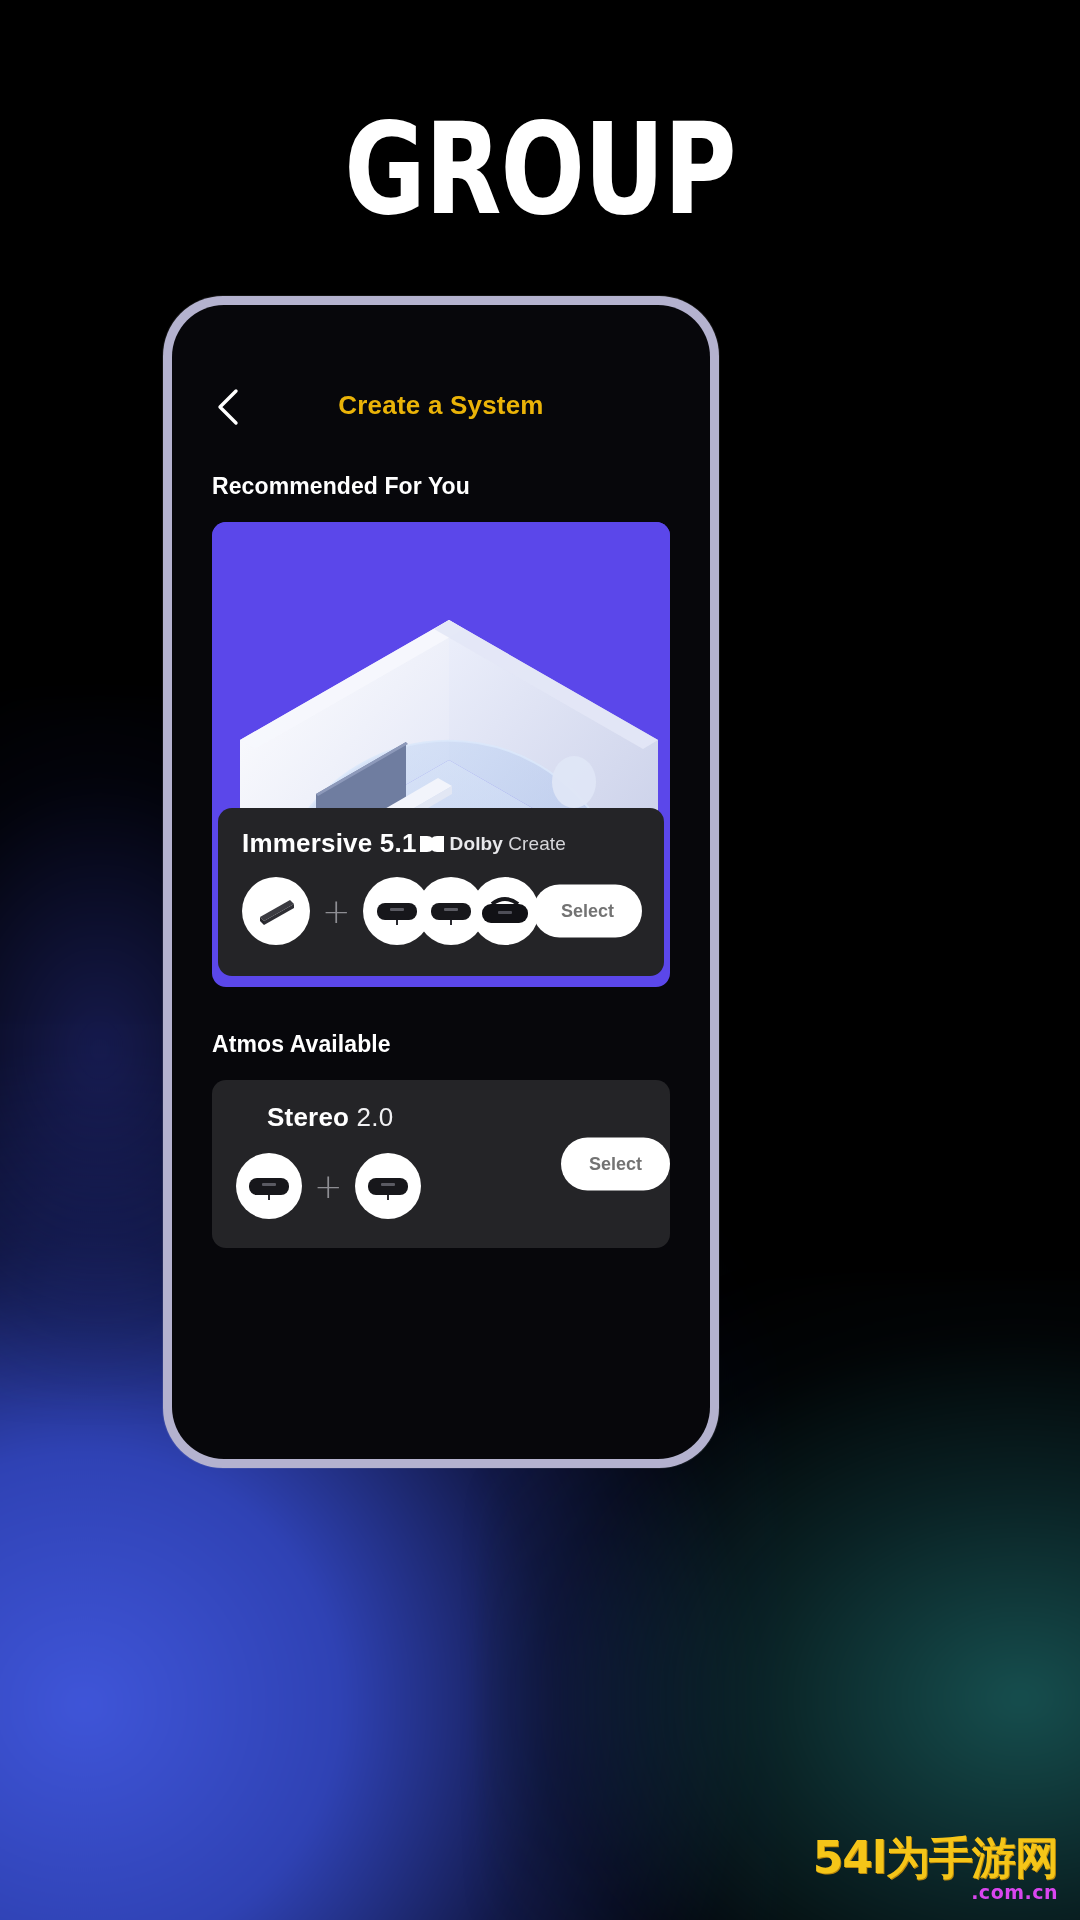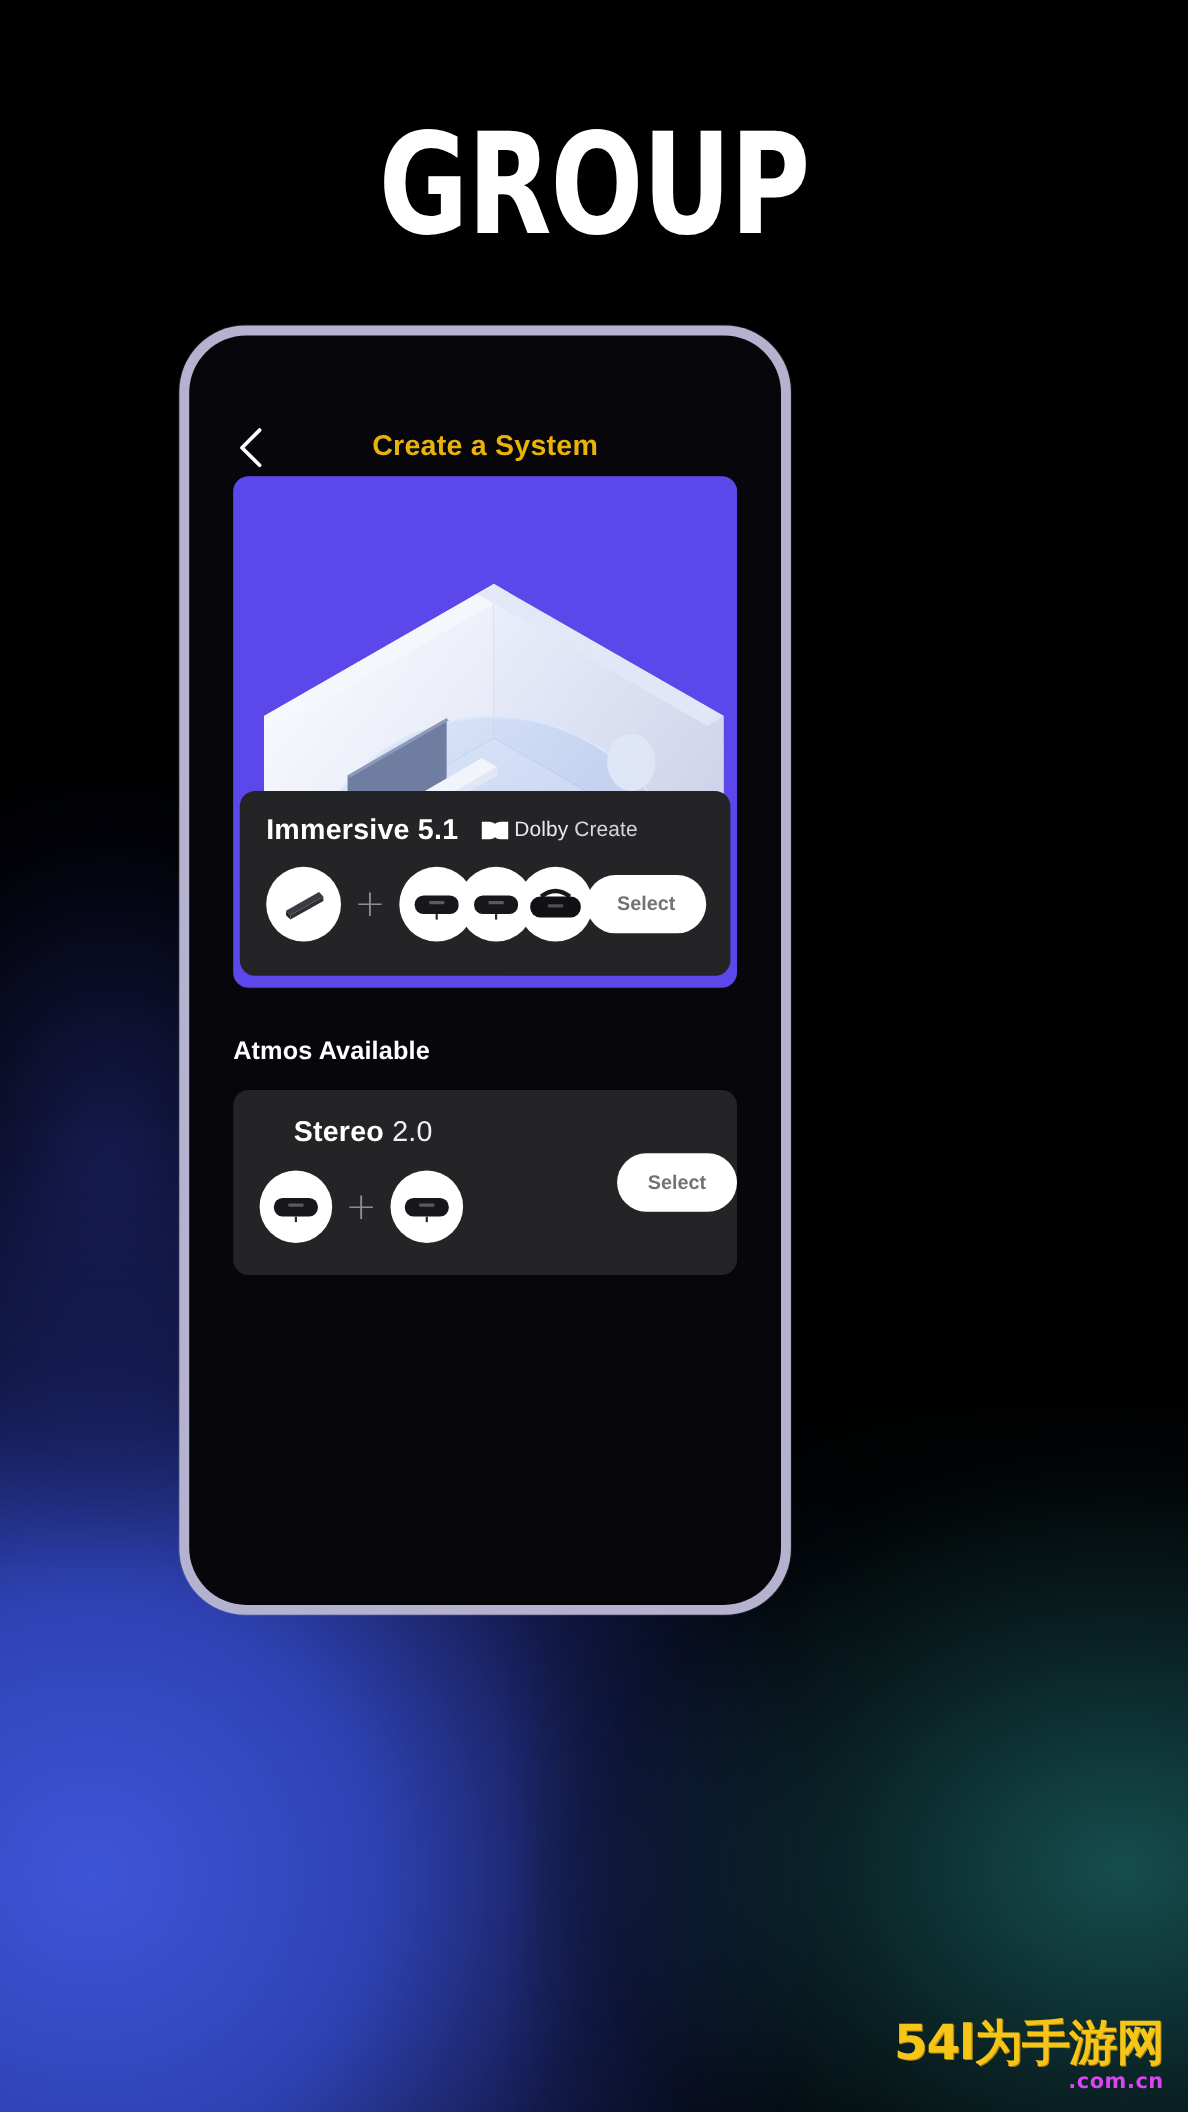--- a/index.html
+++ b/index.html
@@ -101,26 +101,26 @@
 
   
   .rec-info{
     position:relative;
     margin:-96px 6px 5px 6px;
     background:#242427;
     border-radius:14px;
     padding:20px 22px 20px 24px;
     min-height:168px;
   }
-  .rec-title-row{ display:flex; align-items:center; gap:20px; }
+  .rec-title-row{ display:flex; align-items:center; gap:2px; }
   .rec-title{ color:#fff; font-size:26px; font-weight:bold; letter-spacing:.2px; }
   .dolby{ display:flex; align-items:center; gap:5px; }
   .dolby-mark{ display:block; }
   .dolby-text{ color:#e9e9ec; font-size:19px; letter-spacing:.1px; }
-  .dolby-text b{ font-weight:normal; }
+  .dolby-text b{ font-weight:bold; }
   .dolby-text span{ font-weight:normal; color:#d6d6da; }
 
   .devices-row{
     display:flex; align-items:center; margin-top:18px; position:relative;
   }
   .dev{
     width:68px; height:68px; border-radius:50%;
     background:#fff;
     display:flex; align-items:center; justify-content:center;
     position:relative;
@@ -191,20 +191,21 @@
 
       <div class="app-header">
         <div class="back-btn">
           <svg width="24" height="38" viewBox="0 0 24 38">
             <polyline points="20,3 4,19 20,35" fill="none" stroke="#ffffff" stroke-width="3.4" stroke-linecap="round" stroke-linejoin="round"></polyline>
           </svg>
         </div>
         <div class="app-title">Create a System</div>
       </div>
 
+      <div class="section-label">Recommended For You</div>
 
       <div class="rec-card">
 
         <div class="rec-art">
           <svg width="474" height="382" viewBox="0 0 474 382">
             <defs>
               <linearGradient id="wallL" x1="0" y1="0" x2="1" y2="1">
                 <stop offset="0" stop-color="#ffffff"></stop>
                   <stop offset="1" stop-color="#dfe3f5"></stop>
               </linearGradient>

